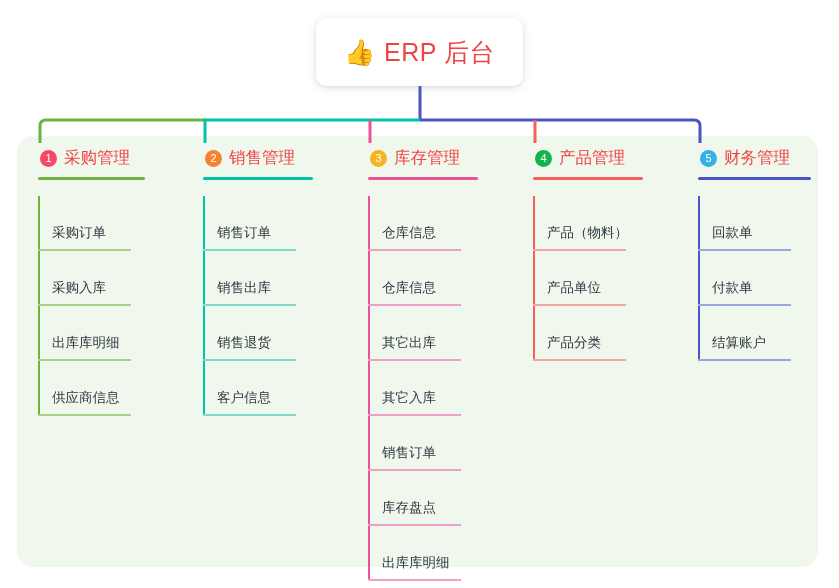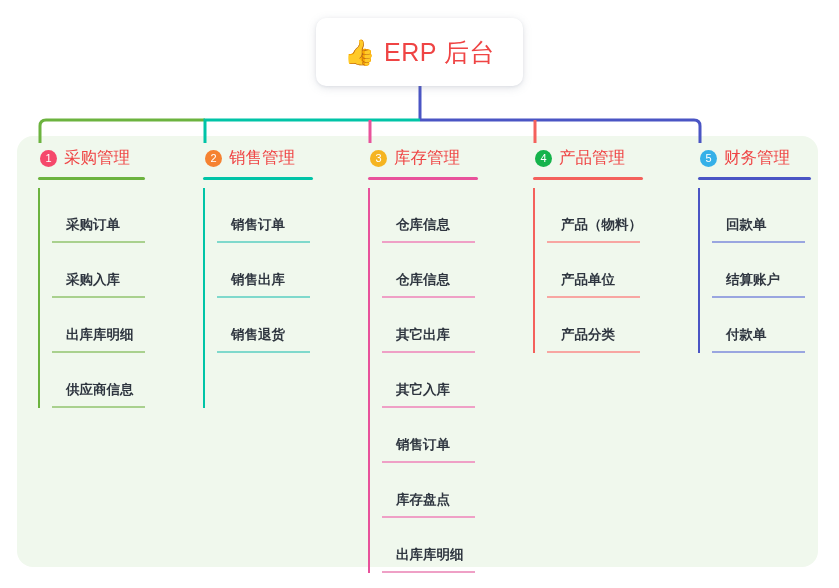--- a/index.html
+++ b/index.html
@@ -95,23 +95,21 @@
   }
 
   .branch-rule {
     height: 3px;
     border-radius: 1.5px;
     margin-top: 7px;
   }
 
   .leaves {
     position: relative;
-    margin-top: 8px;
-    padding-left: 14px;
-    font-weight: bold;
+    margin-top: 16px;
   }
 
   
   .spine {
     position: absolute;
     left: 0;
     top: 0;
     width: 2px;
   }
 
@@ -196,20 +194,24 @@
             <div class="leaf-rule" style="background: rgb(127, 217, 204);"></div>
           </div>
           <div class="leaf">
             <span class="leaf-label">销售出库</span>
             <div class="leaf-rule" style="background: rgb(127, 217, 204);"></div>
           </div>
           <div class="leaf">
             <span class="leaf-label">销售退货</span>
             <div class="leaf-rule" style="background: rgb(127, 217, 204);"></div>
           </div>
+          <div class="leaf">
+            <span class="leaf-label">客户信息</span>
+            <div class="leaf-rule" style="background: rgb(127, 217, 204);"></div>
+          </div>
         </div>
       </div>
       <div class="branch" style="left: 368px; width: 150px;">
         <div class="branch-head">
           <span class="badge" style="background: rgb(245, 180, 33);">3</span>
           <span class="branch-title">库存管理</span>
         </div>
         <div class="branch-rule" style="background: rgb(232, 82, 155); width: 110px;"></div>
         <div class="leaves">
           <div class="spine" style="background: rgb(232, 82, 155); height: 385px;"></div>
@@ -271,24 +273,24 @@
           <span class="branch-title">财务管理</span>
         </div>
         <div class="branch-rule" style="background: rgb(74, 85, 196); width: 113px;"></div>
         <div class="leaves">
           <div class="spine" style="background: rgb(74, 85, 196); height: 165px;"></div>
           <div class="leaf">
             <span class="leaf-label">回款单</span>
             <div class="leaf-rule" style="background: rgb(154, 166, 224);"></div>
           </div>
           <div class="leaf">
+            <span class="leaf-label">付款单</span>
+            <div class="leaf-rule" style="background: rgb(154, 166, 224);"></div>
+          </div>
+          <div class="leaf">
             <span class="leaf-label">结算账户</span>
             <div class="leaf-rule" style="background: rgb(154, 166, 224);"></div>
           </div>
-          <div class="leaf">
-            <span class="leaf-label">付款单</span>
-            <div class="leaf-rule" style="background: rgb(154, 166, 224);"></div>
-          </div>
         </div>
       </div>
     </div>
 
 </div>
 
 </body></html>

